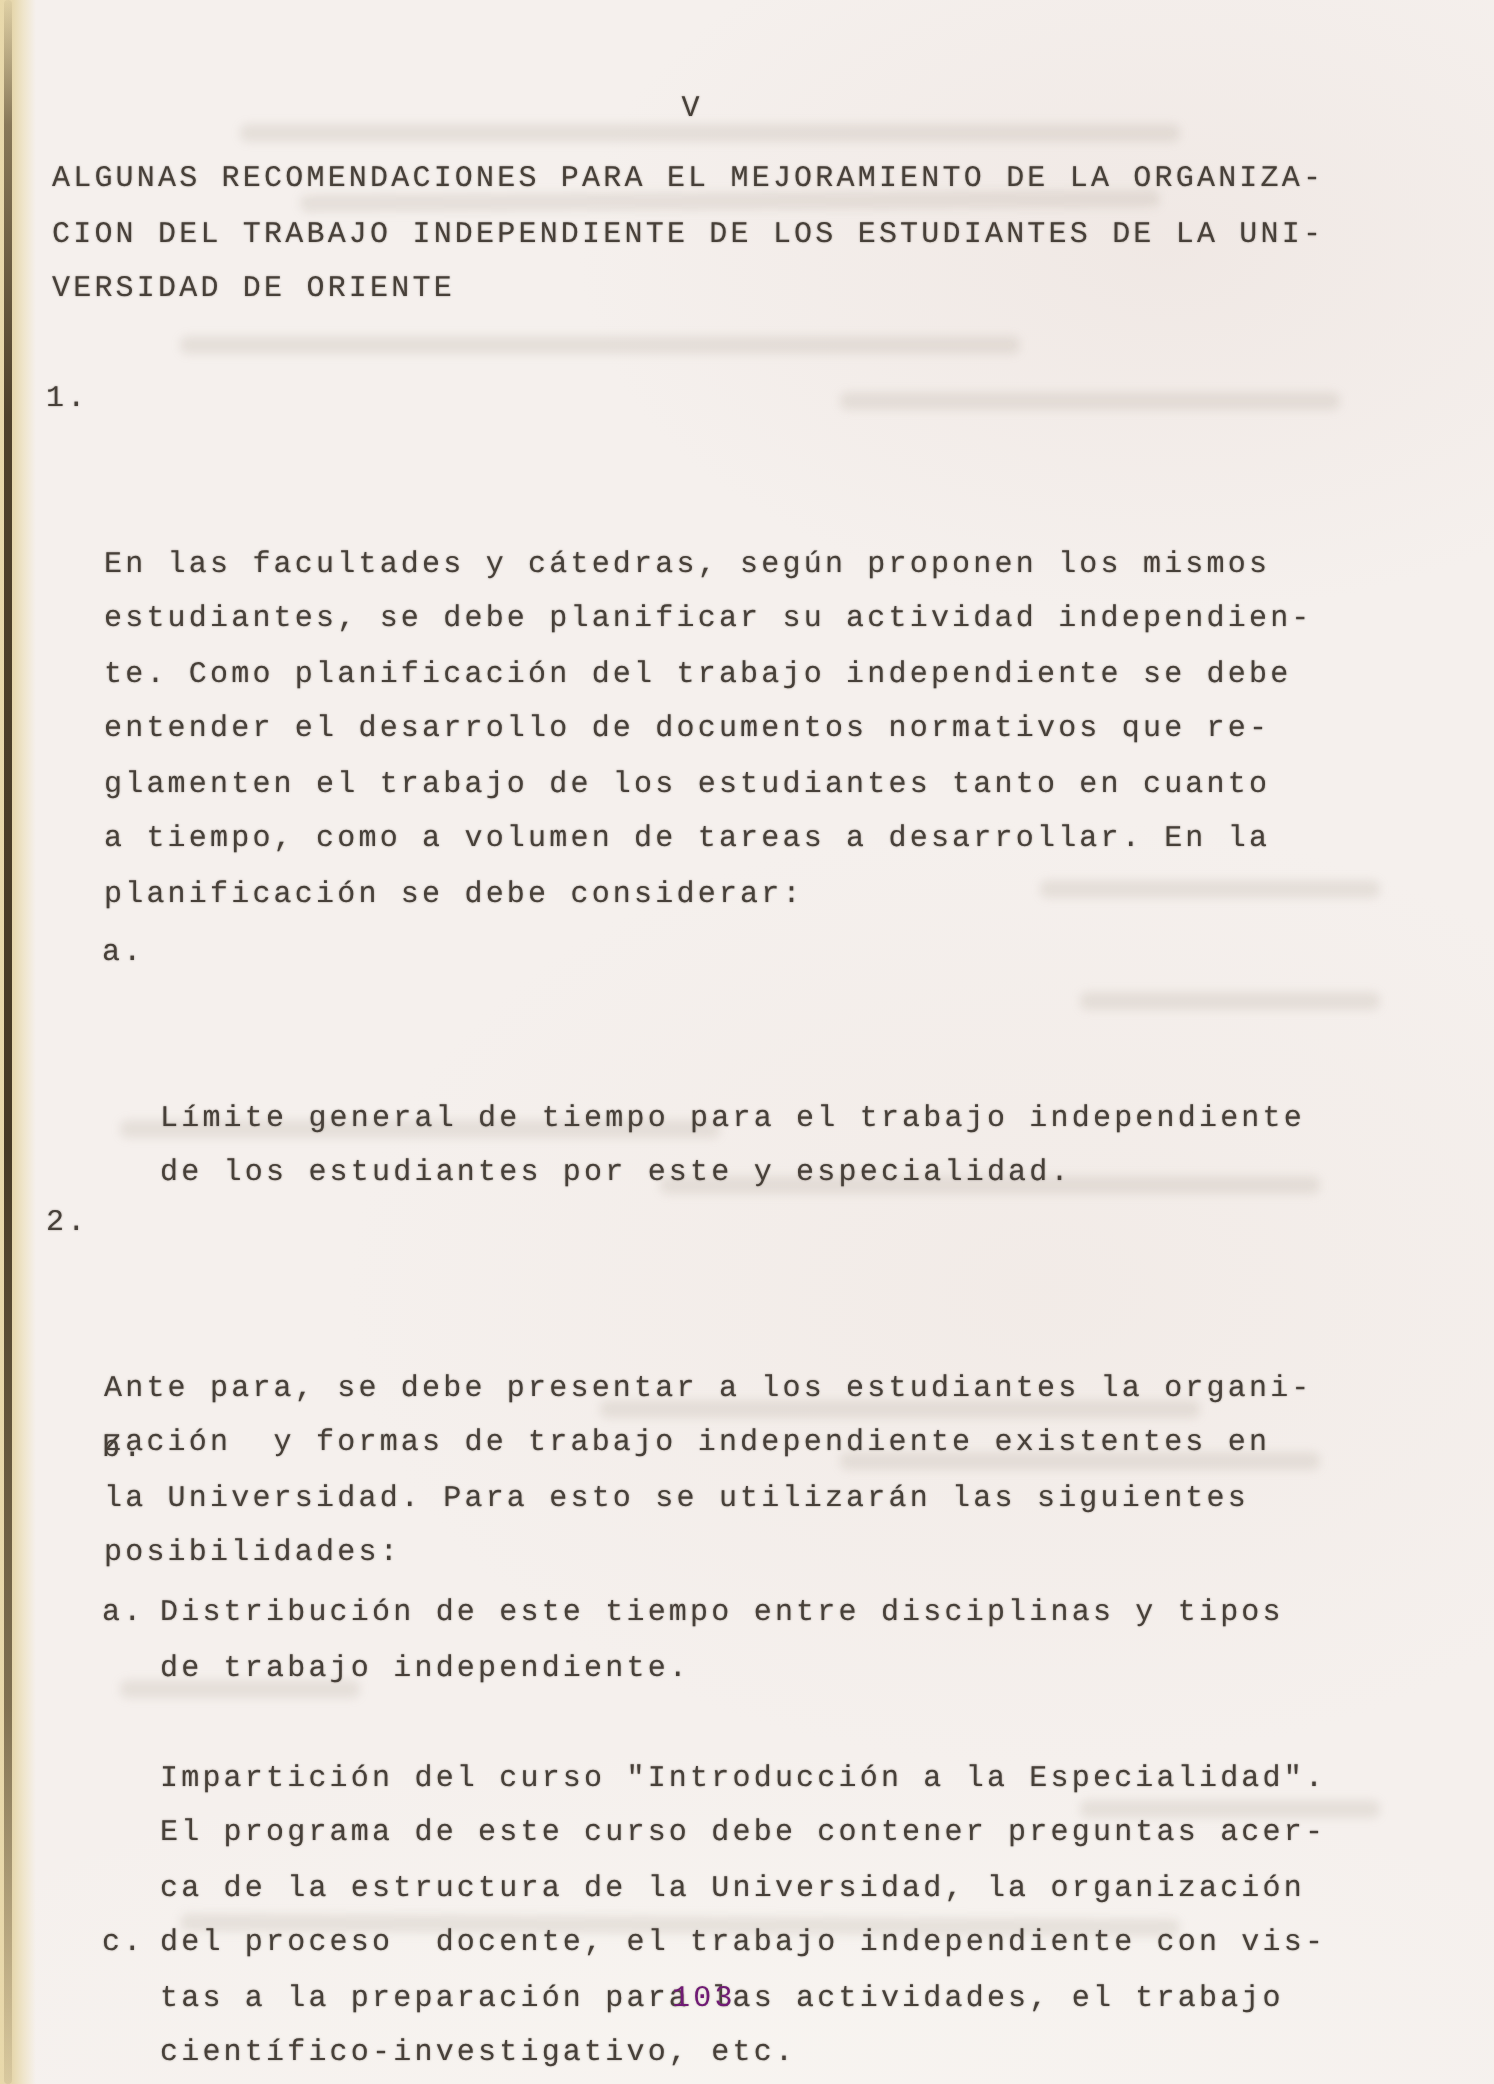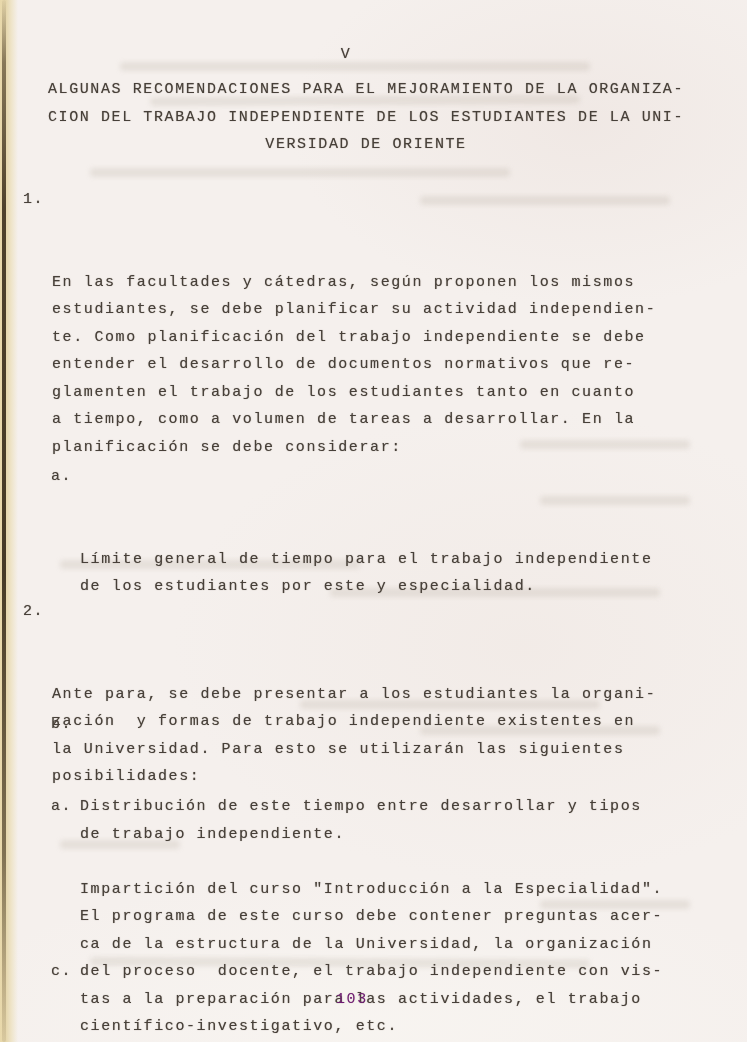--- a/index.html
+++ b/index.html
@@ -43,21 +43,21 @@
     line-height: 27.5px;
     letter-spacing: 1.6px;
     color: #474039;
     text-shadow: 0 0 1px rgba(80,68,56,0.55);
     white-space: pre-wrap;
   }
 
   .abs { position: absolute; z-index: 5; }
 
   .chapter-num { top: 41px; left: 26px; width: 640px; text-align: center; }
-  .heading     { top: 76px; left: 26px; width: 680px; text-align: center; }
+  .heading     { top: 76px; left: 26px; width: 680px; }
 
   .num-item  { position: relative; padding-left: 29px; }
   .num-item .marker { position: absolute; left: 0; top: 0; }
 
   .sub-item  { position: relative; padding-left: 29px; }
   .sub-item .marker { position: absolute; left: 0; top: 0; }
 
   #item-1     { top: 186px; left: 23px; width: 660px; }
   #sublist-1  { top: 408px; left: 51px; width: 640px; }
   #item-2     { top: 598px; left: 23px; width: 660px; }
@@ -113,21 +113,21 @@
 </div>
 
 <div class="abs tw" id="sublist-1">
   <div class="sub-item">
     <span class="marker">a.</span>
     <div>Límite general de tiempo para el trabajo independiente
 de los estudiantes por este y especialidad.</div>
   </div>
   <div class="sub-item">
     <span class="marker">b.</span>
-    <div>Distribución de este tiempo entre desarrollar y tipos
+    <div>Distribución de este tiempo entre disciplinas y tipos
 de trabajo independiente.</div>
   </div>
   <div class="sub-item">
     <span class="marker">c.</span>
     <div>Volumen óptimo de material docente destinado al traba-
 jo independiente.</div>
   </div>
 </div>
 
 <div class="abs" id="item-2">

